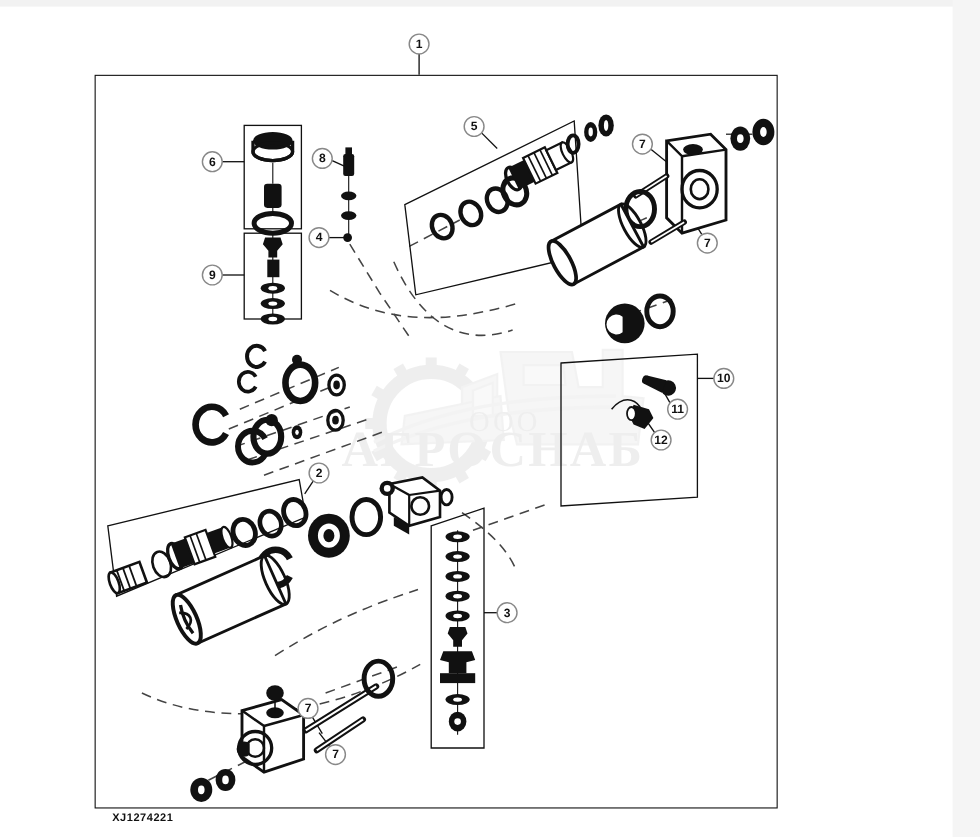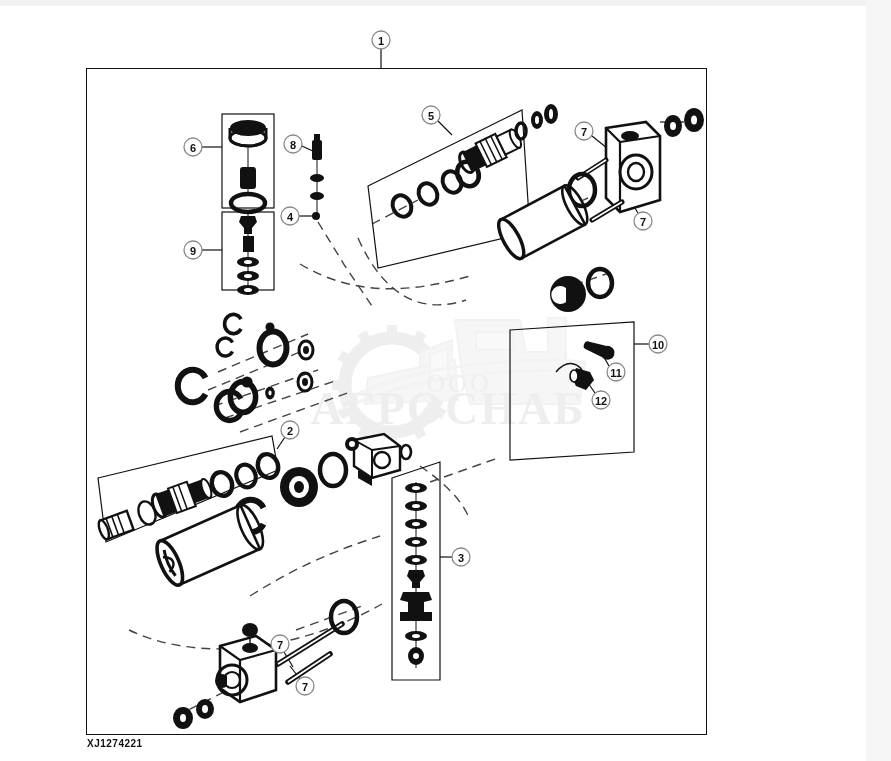--- a/index.html
+++ b/index.html
@@ -1,21 +1,21 @@
 <!DOCTYPE html>
 <html><head>
 <meta charset="utf-8">
 <style>
   html,body{margin:0;padding:0;background:#ffffff;}
   body{font-family:"Liberation Sans",sans-serif;}
   #page{position:relative;width:891px;height:761px;background:#ffffff;overflow:hidden;}
   #edge-strip{position:absolute;top:0;right:0;width:25px;height:761px;background:#f5f5f5;}
   #top-strip{position:absolute;top:0;left:0;width:891px;height:6px;background:#f2f2f2;}
   #frame{position:absolute;left:86px;top:68px;width:619px;height:665px;border:1.5px solid #111;background:transparent;}
-  #partno{position:absolute;left:87px;top:738px;font-size:10px;font-weight:bold;color:#111;letter-spacing:.5px;font-family:"Liberation Sans",sans-serif;}
+  #partno{position:absolute;left:102px;top:738px;font-size:10px;font-weight:bold;color:#111;letter-spacing:.5px;font-family:"Liberation Sans",sans-serif;}
   svg{position:absolute;left:0;top:0;}
   #art{width:891px;height:761px;}
   .wm{opacity:.16;}
   text.cal{font-family:"Liberation Sans",sans-serif;font-size:11px;font-weight:bold;fill:#111;text-anchor:middle;dominant-baseline:central;}
   text.wmt{font-family:"Liberation Serif",serif;fill:#9a9a9a;text-anchor:middle;}
 </style>
 </head>
 <body>
 
 <div id="page">

